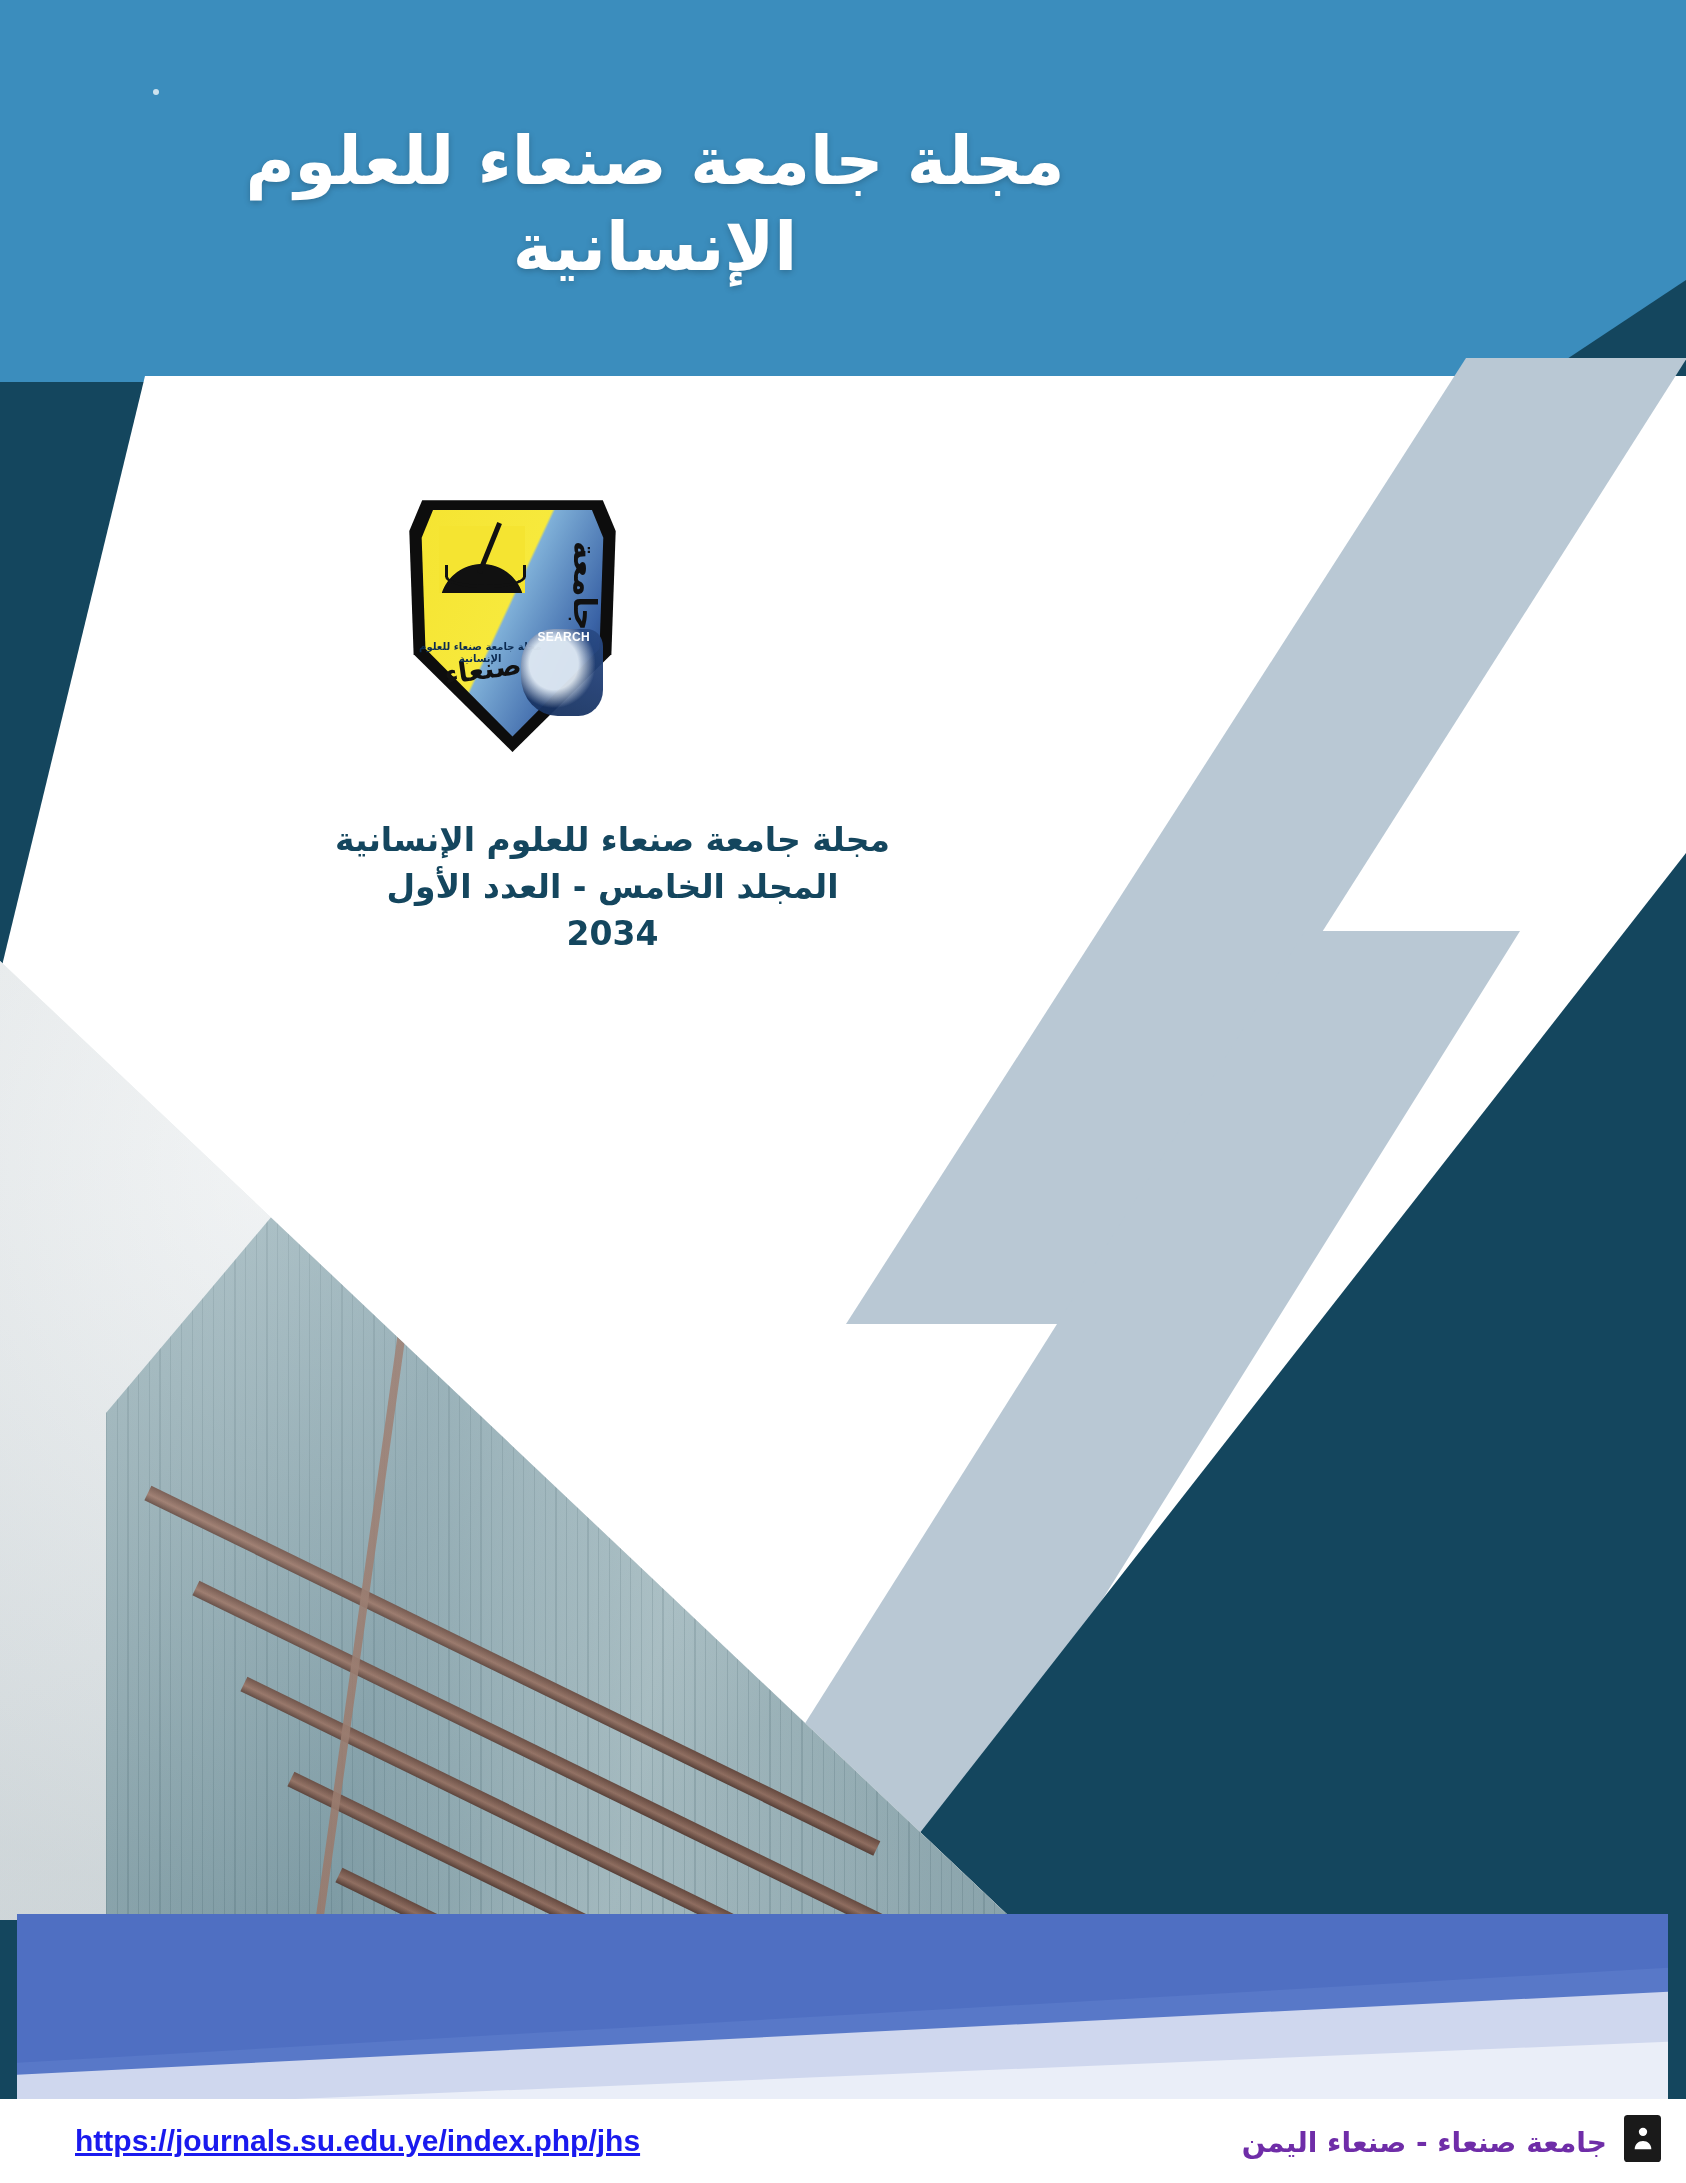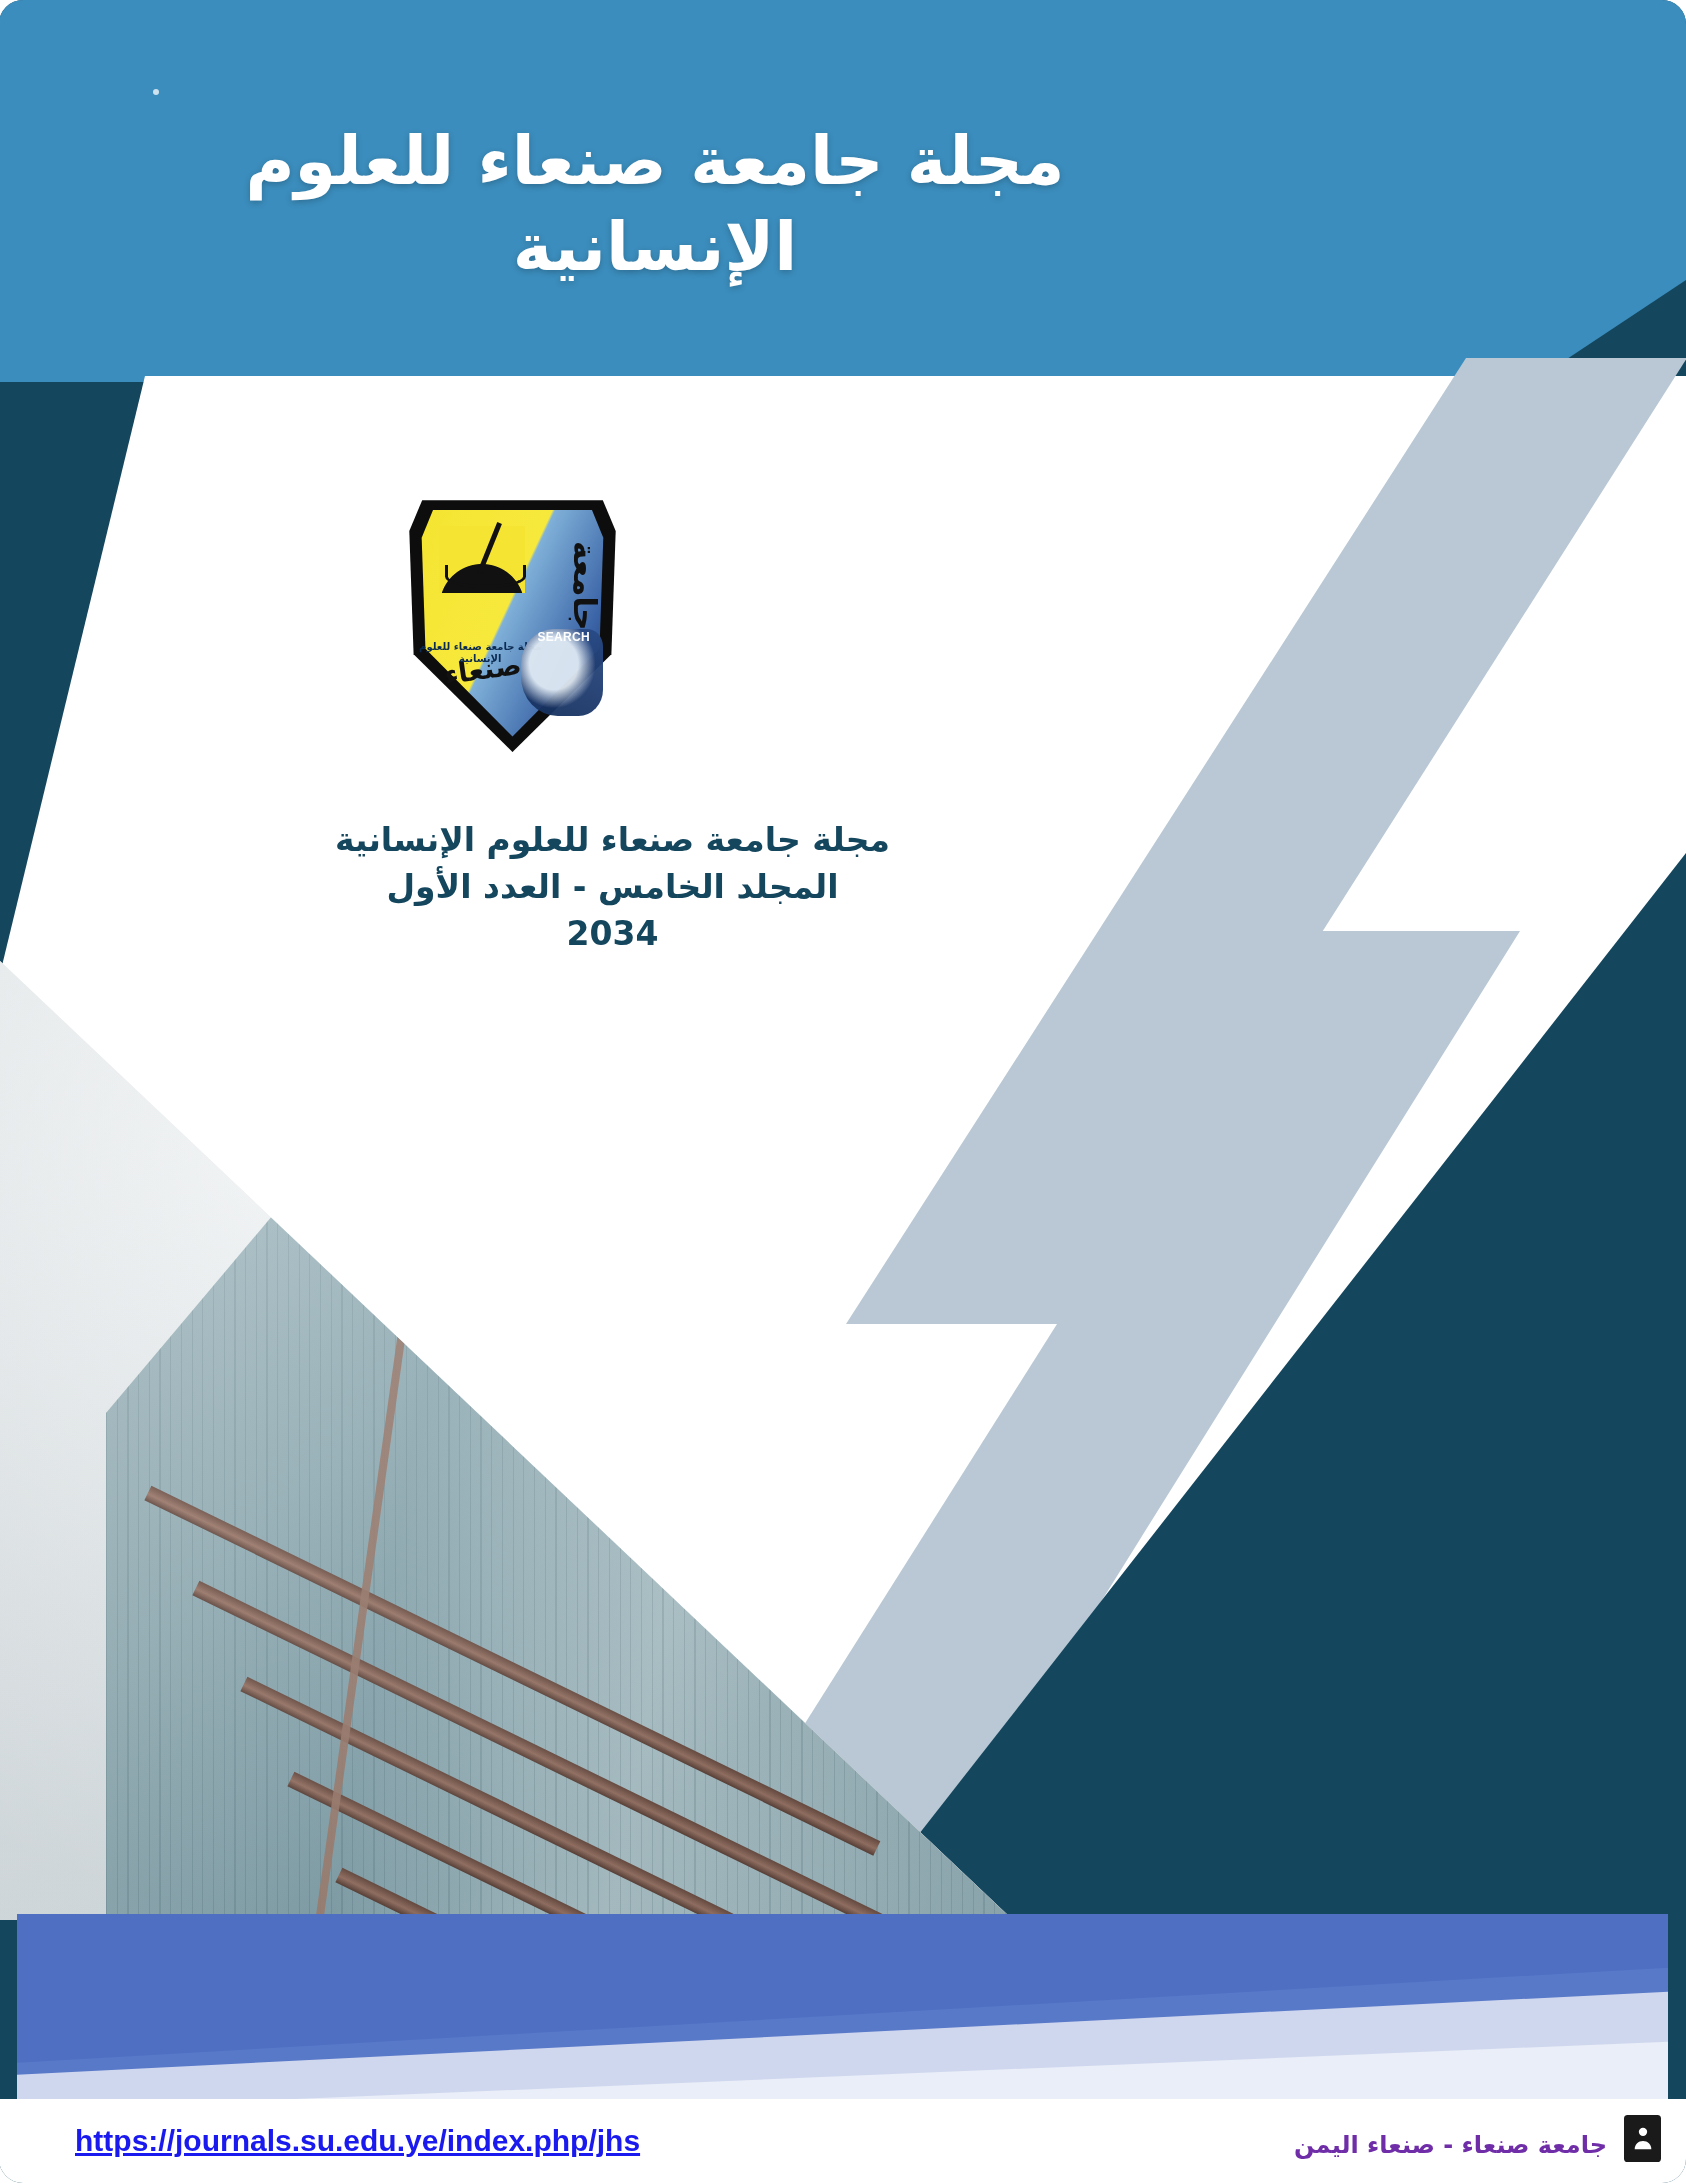--- a/index.html
+++ b/index.html
@@ -9,21 +9,20 @@
   }
   body {
     font-family: "DejaVu Sans", "Liberation Sans", sans-serif;
   }
   .page {
     position: relative;
     width: 1687px;
     height: 2183px;
     overflow: hidden;
     background: #ffffff;
-    border-radius: 24px;
   }
 
   
   .bg-base {
     position: absolute;
     inset: 0;
     background: #14465e;
   }
   
   .band-top {
@@ -187,21 +186,21 @@
     border-radius: 3.6px;
     display: flex;
     align-items: center;
     justify-content: center;
   }
   .footer-badge svg { width: 20px; height: 27.4px; }
   .footer-pub {
     position: absolute;
     right: 79px;
     bottom: 24px;
-    font-size: 24px;
+    font-size: 28px;
     font-weight: bold;
     color: #6f2da8;
     direction: rtl;
   }
   .footer-url {
     position: absolute;
     left: 76px;
     bottom: 25px;
     font-size: 30px;
     font-weight: bold;

